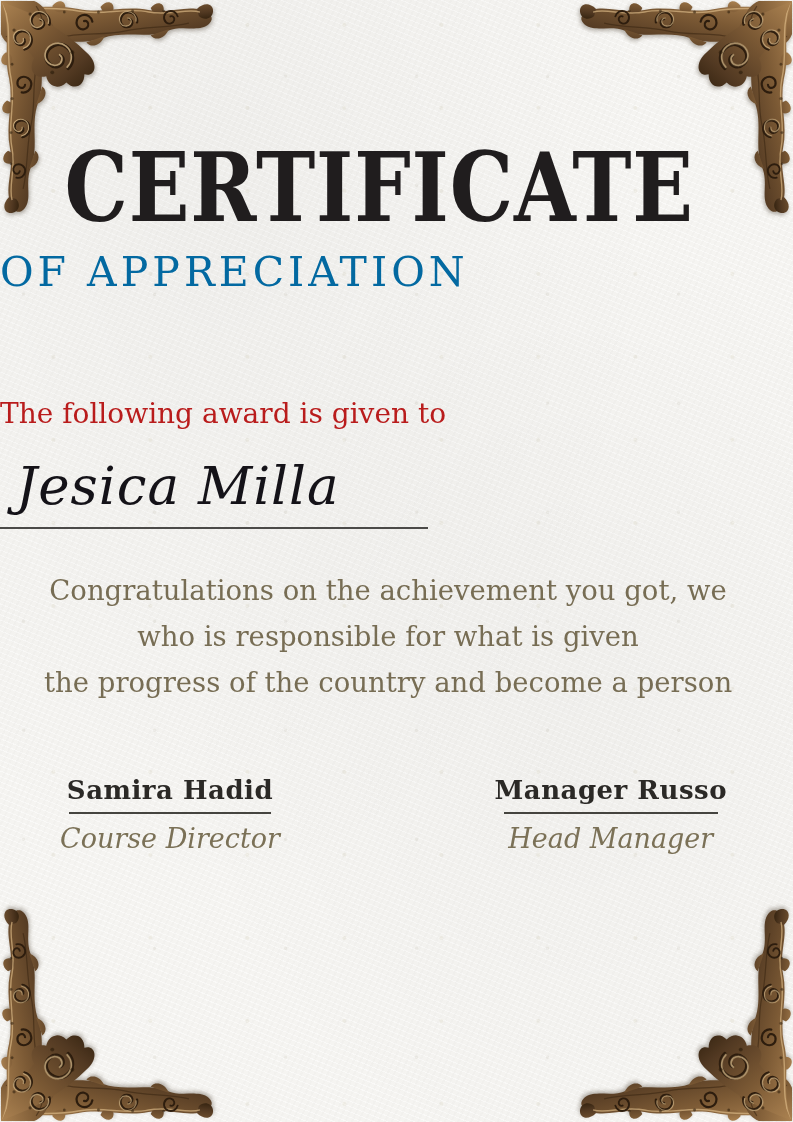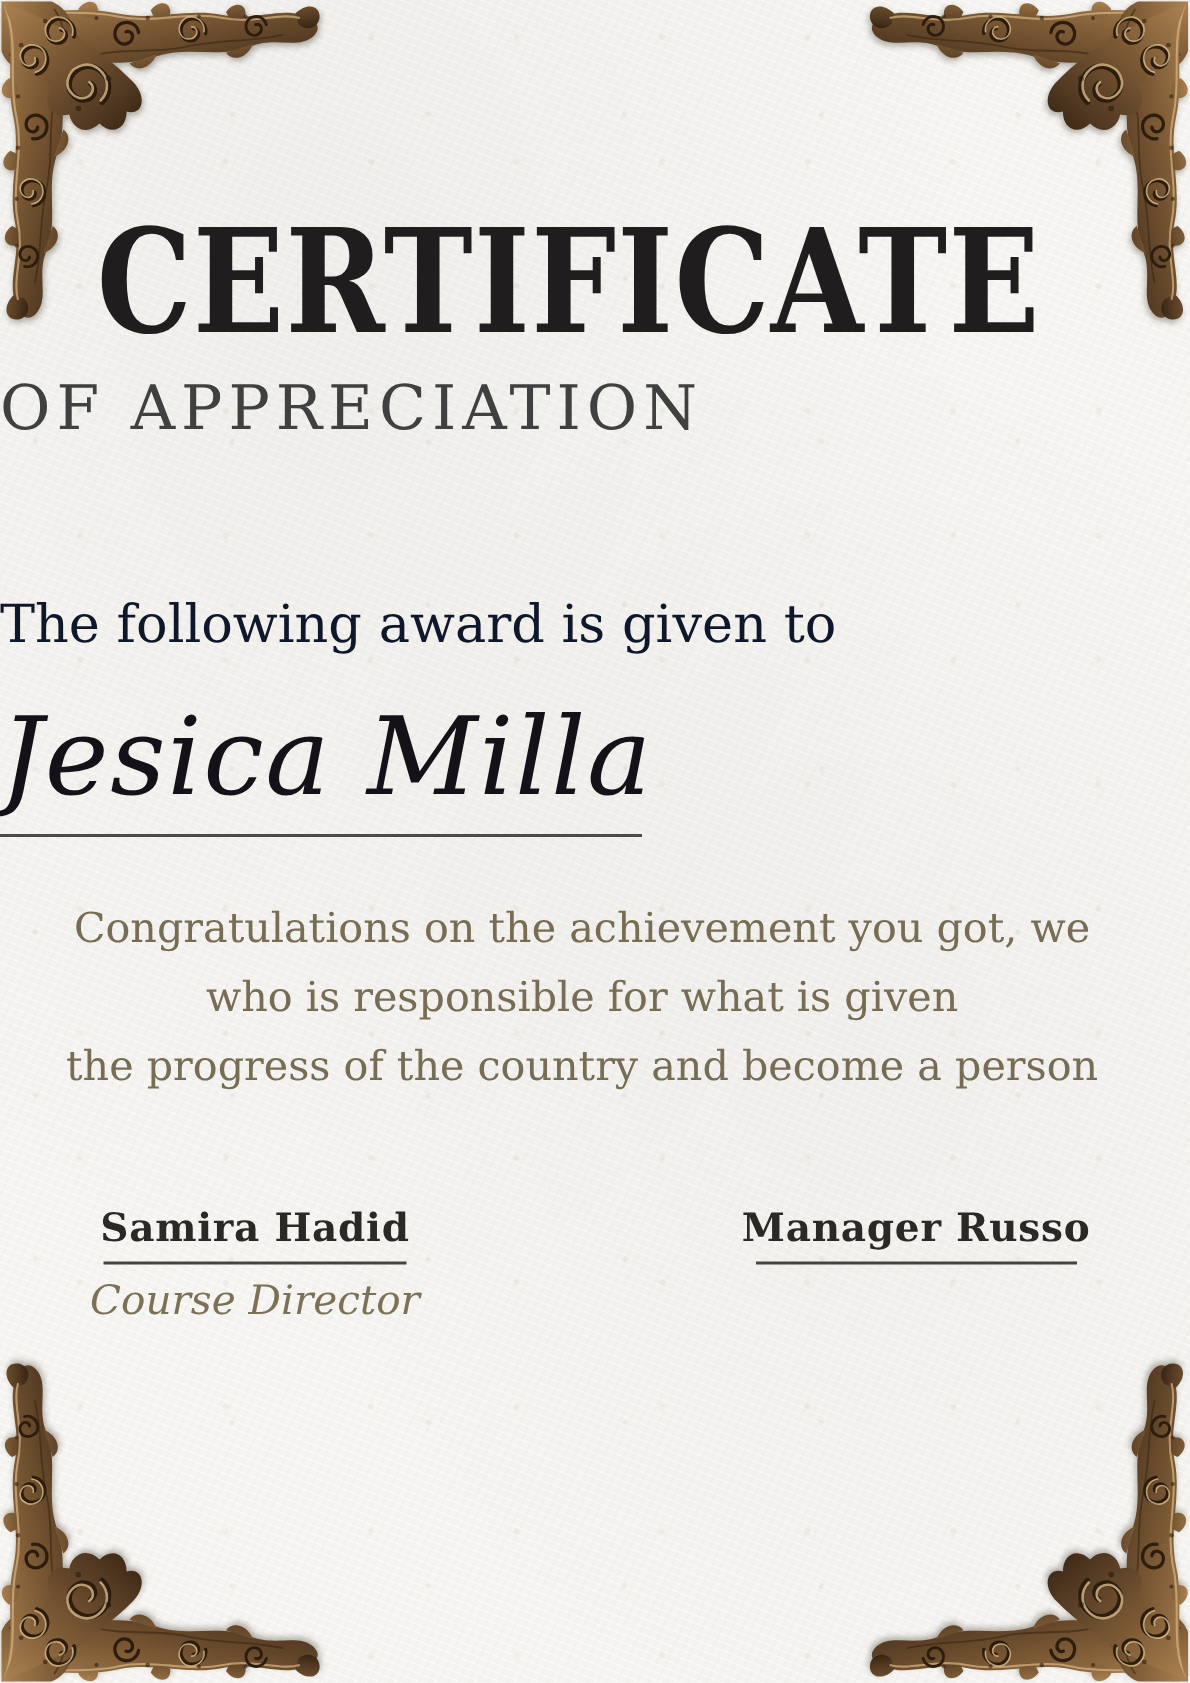--- a/index.html
+++ b/index.html
@@ -51,36 +51,36 @@
     white-space: nowrap;
   }
 
   .subtitle {
     margin: 14px 0 0 0;
     font-family: "DejaVu Serif", serif;
     font-weight: 400;
     font-size: 41px;
     line-height: 1.1;
     letter-spacing: 4px;
-    color: #404040;
+    color: #0369a1;
     white-space: nowrap;
   }
 
   .intro {
     margin: 102px 0 0 0;
-    font-size: 35px;
-    color: #0f172a;
+    font-size: 28px;
+    color: #b91c1c;
   }
 
   .recipient {
-    margin: 26px 0 0 0;
+    margin: 26px 0 0 16px;
     font-family: "DejaVu Serif", serif;
     font-style: italic;
     font-weight: 500;
-    font-size: 72px;
+    font-size: 53px;
     line-height: 1.15;
     color: #141218;
     letter-spacing: 1px;
     white-space: nowrap;
   }
 
   .recipient-underline {
     width: 428px;
     border-top: 2px solid #4b4a48;
     margin: 10px 0 0 0;
@@ -222,16 +222,17 @@
 
   <div class="signatures">
     <div class="sig">
       <div class="sig-name">Samira Hadid</div>
       <div class="sig-line"></div>
       <div class="sig-role">Course Director</div>
     </div>
     <div class="sig">
       <div class="sig-name">Manager Russo</div>
       <div class="sig-line"></div>
+      <div class="sig-role">Head Manager</div>
     </div>
   </div>
 
 </main>
 
 </body></html>

